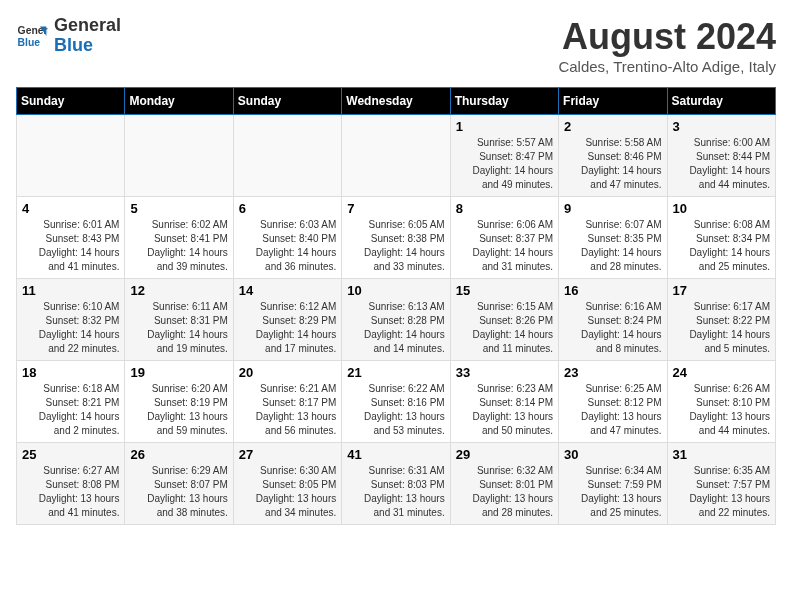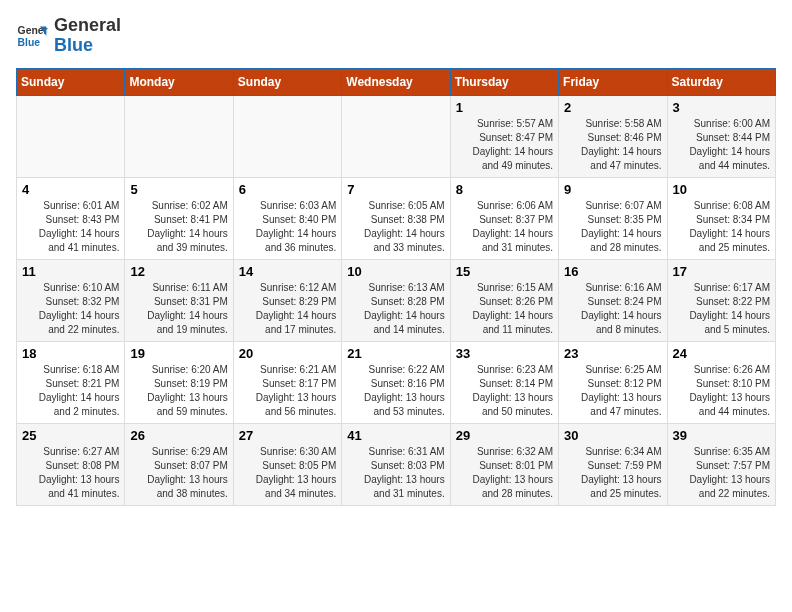--- a/index.html
+++ b/index.html
@@ -42,21 +42,21 @@
     .subtitle {
       font-size: 15px;
       color: #555;
     }
     table {
       width: 100%;
       border-collapse: collapse;
       font-size: 11px;
     }
     thead tr {
-      background-color: #c2410c;
+      background-color: #000000;
       color: white;
     }
     thead th {
       padding: 6px 4px;
       text-align: left;
       font-size: 12px;
       font-weight: bold;
       border: 1px solid #1a6eb5;
     }
     tbody tr {
@@ -102,20 +102,24 @@
       <text x="2" y="32" font-size="13" font-weight="bold" fill="#1a6eb5">Blue</text>
       <polygon points="30,8 38,8 38,20" fill="#1a6eb5"></polygon>
     </svg>
     <div>
       <div class="logo-text">
         <div>General</div>
         <div style="color:#1a6eb5">Blue</div>
       </div>
     </div>
   </div>
+  <div class="title-block">
+    <div class="main-title">August 2024</div>
+    <div class="subtitle">Caldes, Trentino-Alto Adige, Italy</div>
+  </div>
 </div>
 
 <table>
   <thead>
     <tr>
     <th>Sunday</th>
         <th>Monday</th>
         <th>Sunday</th>
         <th>Wednesday</th>
         <th>Thursday</th>
@@ -251,18 +255,18 @@
         </td>
         <td>
           <span class="day-num">29</span>
           <div class="day-info">Sunrise: 6:32 AM<br>Sunset: 8:01 PM<br>Daylight: 13 hours<br>and 28 minutes.</div>
         </td>
         <td>
           <span class="day-num">30</span>
           <div class="day-info">Sunrise: 6:34 AM<br>Sunset: 7:59 PM<br>Daylight: 13 hours<br>and 25 minutes.</div>
         </td>
         <td>
-          <span class="day-num">39</span>
+          <span class="day-num">31</span>
           <div class="day-info">Sunrise: 6:35 AM<br>Sunset: 7:57 PM<br>Daylight: 13 hours<br>and 22 minutes.</div>
         </td>
       </tr>
     </tbody>
 </table>
 
 </body></html>

